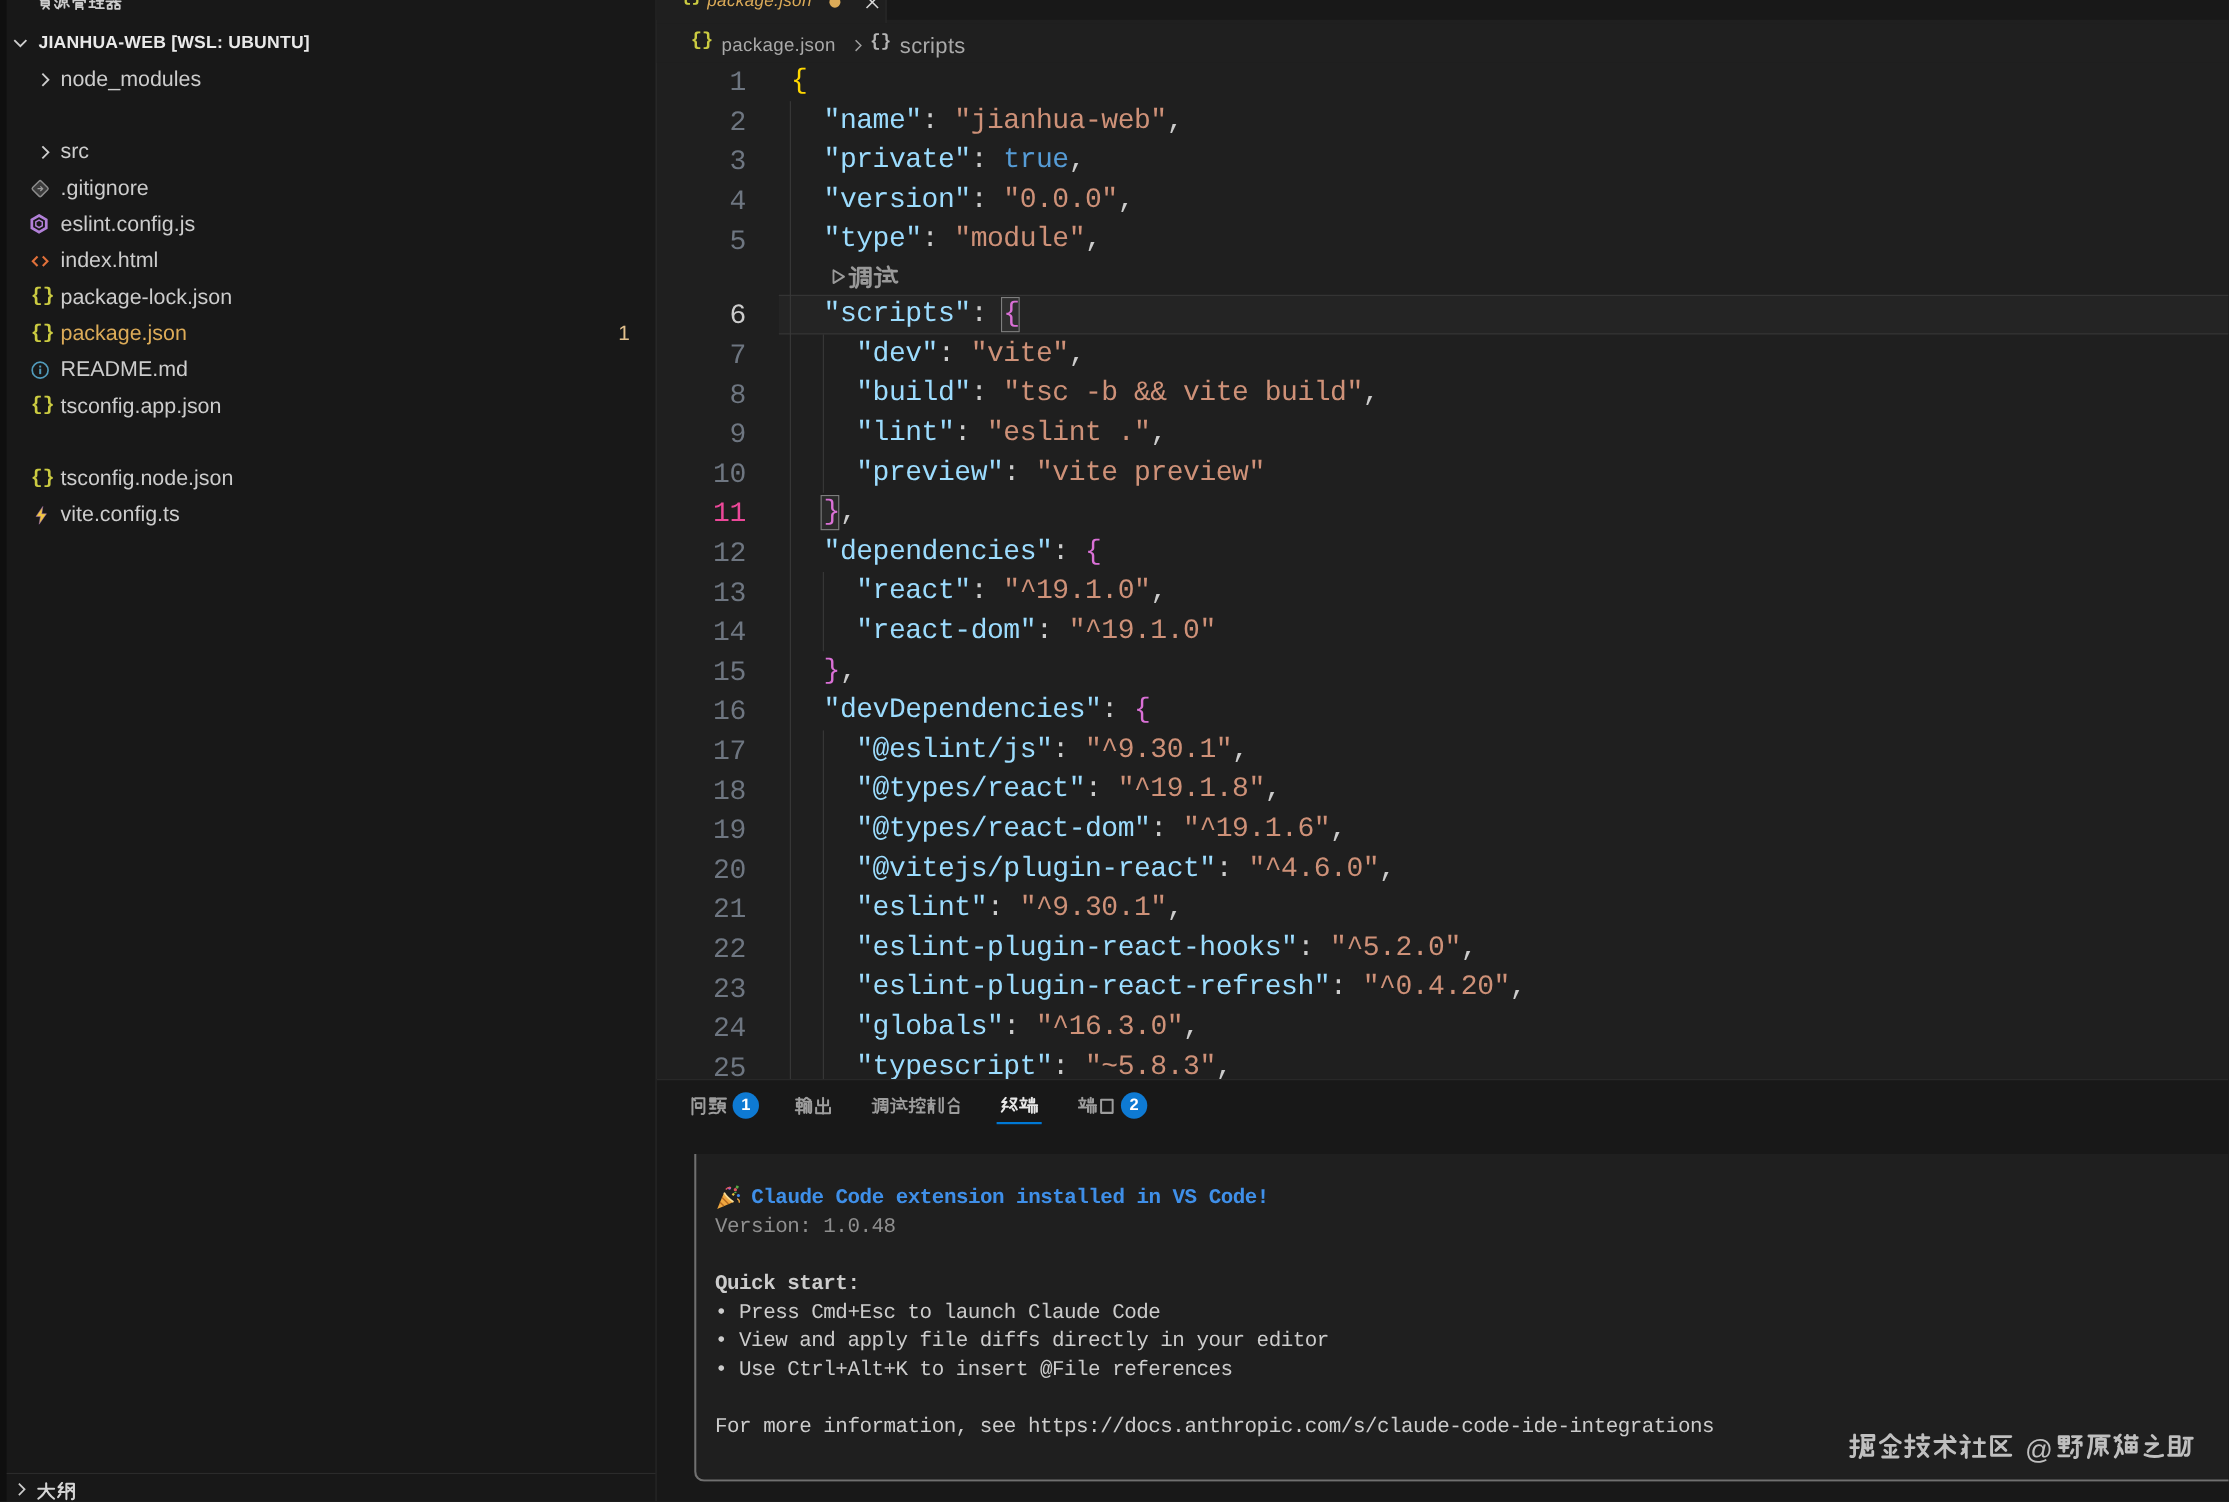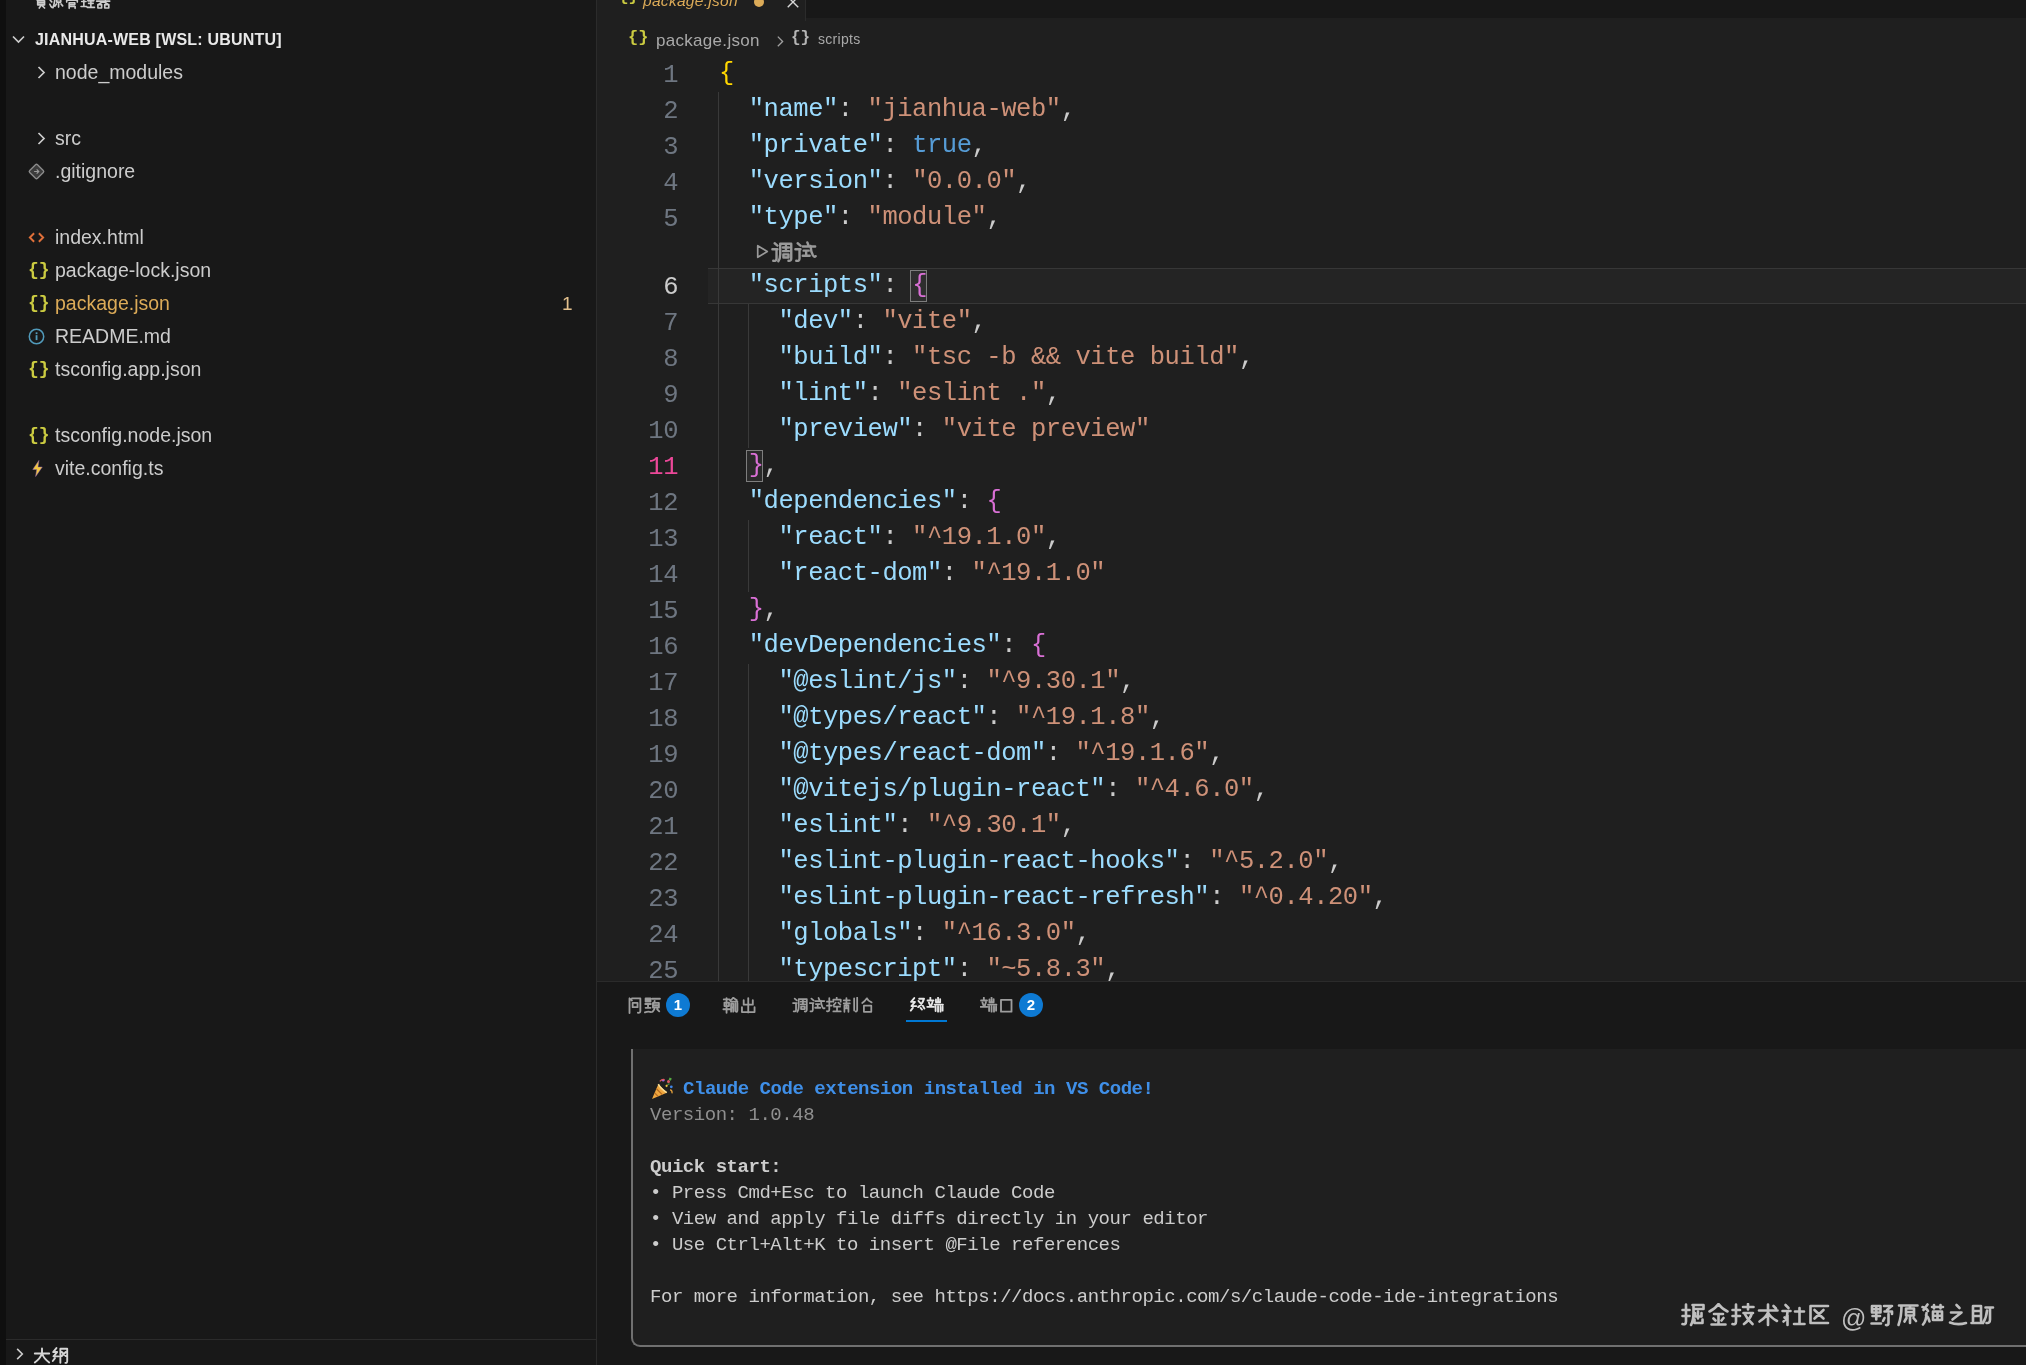--- a/index.html
+++ b/index.html
@@ -148,20 +148,27 @@
       </svg>
       <span class="rowlab">src</span>
     </div>
 <div class="row" style="top:155px">
       <svg class="ficon" style="left:27px" width="20" height="20" viewBox="0 0 20 20">
         <rect x="4.2" y="4.2" width="11.6" height="11.6" rx="1.5" transform="rotate(45 10 10)" fill="#3c3c3c" stroke="#8c8c8c" stroke-width="1.4"></rect>
         <path d="M7.5 10 H12 M10.2 7.8 L12.4 10 L10.2 12.2" stroke="#9a9a9a" stroke-width="1.2" fill="none"></path>
       </svg>
       <span class="rowlab">.gitignore</span>
     </div>
+<div class="row" style="top:188px">
+      <svg class="ficon" style="left:26px;top:6px" width="21" height="21" viewBox="0 0 20 20">
+        <path d="M10 2 L16.9 6 L16.9 14 L10 18 L3.1 14 L3.1 6 Z" fill="none" stroke="#b180d7" stroke-width="2.6"></path>
+        <path d="M10 6.4 L13.1 8.2 L13.1 11.8 L10 13.6 L6.9 11.8 L6.9 8.2 Z" fill="none" stroke="#b180d7" stroke-width="1.4"></path>
+      </svg>
+      <span class="rowlab">eslint.config.js</span>
+    </div>
 <div class="row" style="top:221px">
       <svg class="ficon" style="left:27px" width="20" height="20" viewBox="0 0 20 20">
         <path d="M7.5 5.5 L3 10 L7.5 14.5 M12.5 5.5 L17 10 L12.5 14.5" fill="none" stroke="#e0703a" stroke-width="2"></path>
       </svg>
       <span class="rowlab">index.html</span>
     </div>
 <div class="row" style="top:254px">
       <span class="a mono" style="left:28px;top:0;font-size:18px;font-weight:bold;color:#cbcb41;letter-spacing:0">{}</span>
       <span class="rowlab">package-lock.json</span>
     </div>
@@ -211,21 +218,21 @@
 <svg class="a" style="left:786px;top:-5px" width="14" height="14" viewBox="0 0 16 16">
     <path d="M2 2 L14 14 M14 2 L2 14" stroke="#d8d8d8" stroke-width="1.6"></path>
   </svg>
 <div id="crumb" class="a"></div>
 <span class="a mono" style="left:628px;top:28px;font-size:17px;font-weight:bold;color:#cbcb41">{}</span>
 <span class="a" style="left:656px;top:31px;font-size:17px;color:#a9a9a9;letter-spacing:.3px">package.json</span>
 <svg class="a" style="left:773px;top:34px" width="14" height="14" viewBox="0 0 16 16">
     <path d="M5.5 3 L11 8.5 L5.5 14" fill="none" stroke="#a0a0a0" stroke-width="1.5"></path>
   </svg>
 <span class="a mono" style="left:791px;top:29px;font-size:16px;font-weight:bold;color:#b5b5b5">{}</span>
-<span class="a" style="left:818px;top:31px;font-size:14px;color:#a9a9a9;letter-spacing:.3px">scripts</span>
+<span class="a" style="left:818px;top:31px;font-size:20px;color:#a9a9a9;letter-spacing:.3px">scripts</span>
 <div class="a" style="left:708px;top:268px;width:1318px;height:36px;background:#242424;border-top:1px solid #373737;border-bottom:1px solid #373737"></div>
 <div class="ig" style="left:718px;top:92px;height:889px"></div>
 <div class="ig" style="left:748px;top:304px;height:144px"></div>
 <div class="ig" style="left:748px;top:520px;height:72px"></div>
 <div class="ig" style="left:748px;top:664px;height:317px"></div>
 <div class="a" style="left:910px;top:270px;width:17px;height:32px;border:1px solid #7e7e7e;background:rgba(120,120,120,.12)"></div>
 <div class="a" style="left:746px;top:450px;width:17px;height:32px;border:1px solid #7e7e7e;background:rgba(120,120,120,.12)"></div>
 <div class="ln" style="top:56px;color:#6e7681">1</div>
 <div class="cl" style="top:56px"><span class="b1">{</span></div>
 <div class="ln" style="top:92px;color:#6e7681">2</div>

